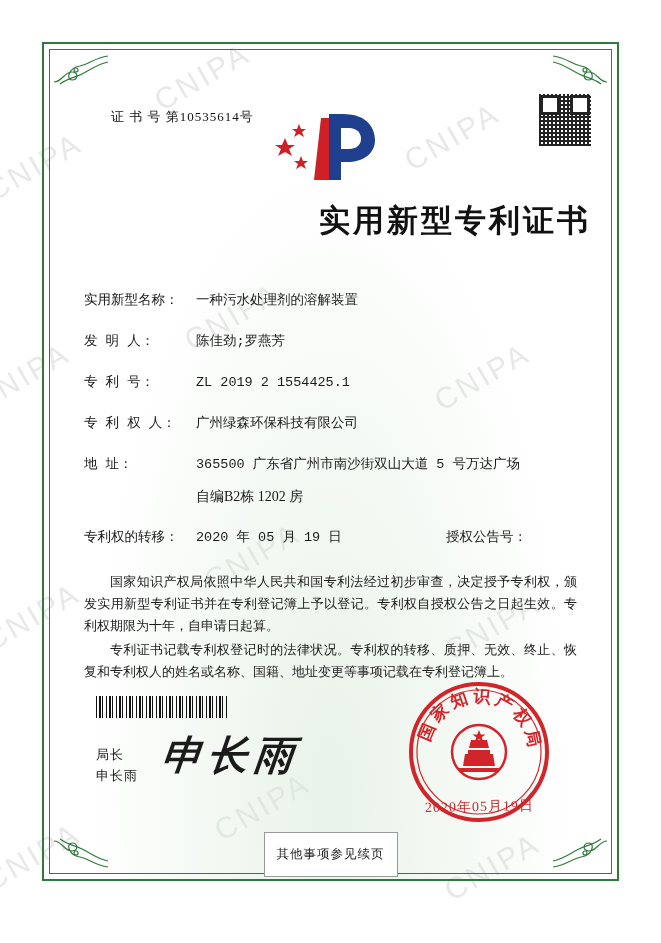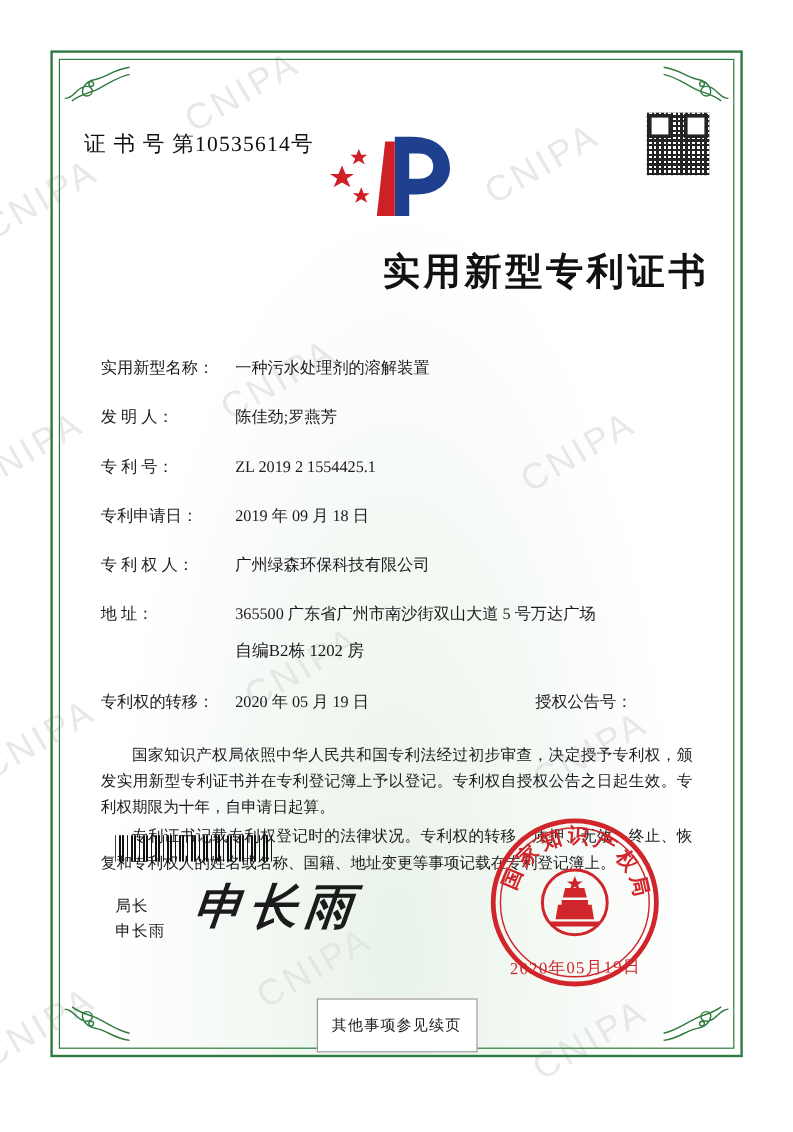--- a/index.html
+++ b/index.html
@@ -83,24 +83,25 @@
   .content {
     position: absolute;
     left: 70px;
     top: 86px;
     width: 521px;
   }
 
   
   .cert-no {
     font-family: "Liberation Serif", serif;
-    font-size: 18px;
+    font-size: 13px;
     letter-spacing: 1px;
     color: #111;
     margin-top: 22px;
+    margin-left: 41px;
   }
   .qr {
     position: absolute;
     right: 0;
     top: 8px;
     width: 52px;
     height: 52px;
     background:
       repeating-linear-gradient(90deg, #111 0 2px, transparent 2px 4px),
       repeating-linear-gradient(0deg, #111 0 2px, transparent 2px 4px);
@@ -142,20 +143,21 @@
   .fields {
     margin-top: 44px;
     font-size: 13.5px;
     line-height: 30px;
   }
   .frow {
     display: flex;
     align-items: flex-end;
     margin-bottom: 11px;
     padding-left: 14px;
+    font-family: Liberation Mono, monospace;
   }
   .flabel {
     width: 108px;
     flex: 0 0 108px;
     display: flex;
     justify-content: space-between;
     letter-spacing: 0;
     white-space: nowrap;
   }
   .fvalue {
@@ -358,24 +360,20 @@
       <div class="frow">
         <div class="flabel">发 明 人：</div>
         <div class="fvalue">陈佳劲;罗燕芳</div>
       </div>
 
       <div class="frow">
         <div class="flabel">专 利 号：</div>
         <div class="fvalue">ZL 2019 2 1554425.1</div>
       </div>
 
-      <div class="frow">
-        <div class="flabel">专利申请日：</div>
-        <div class="fvalue">2019 年 09 月 18 日</div>
-      </div>
 
       <div class="frow">
         <div class="flabel">专 利 权 人：</div>
         <div class="fvalue">广州绿森环保科技有限公司</div>
       </div>
 
       <div class="frow">
         <div class="flabel">地 址：</div>
         <div class="fvalue">365500 广东省广州市南沙街双山大道 5 号万达广场</div>
       </div>

